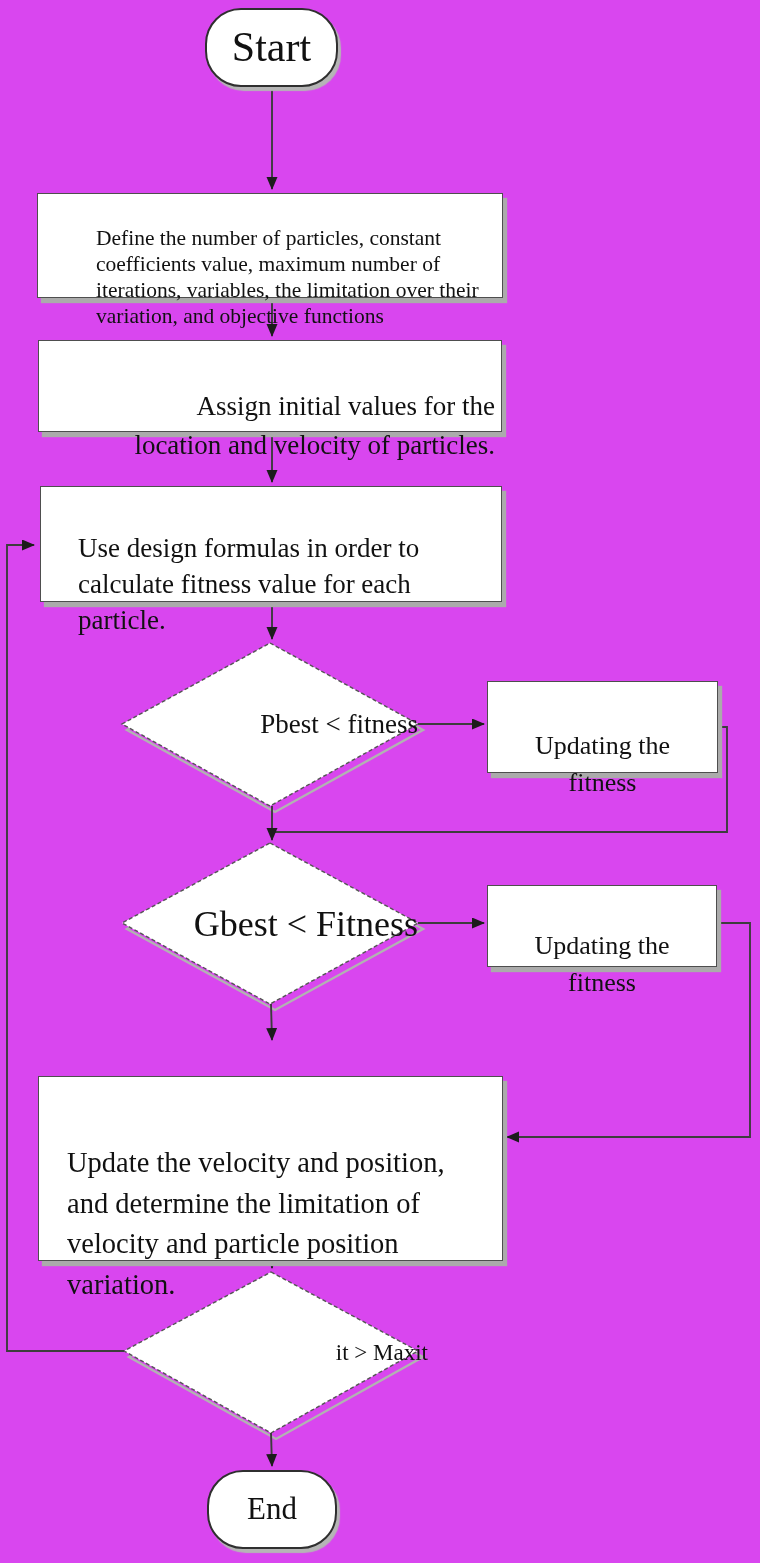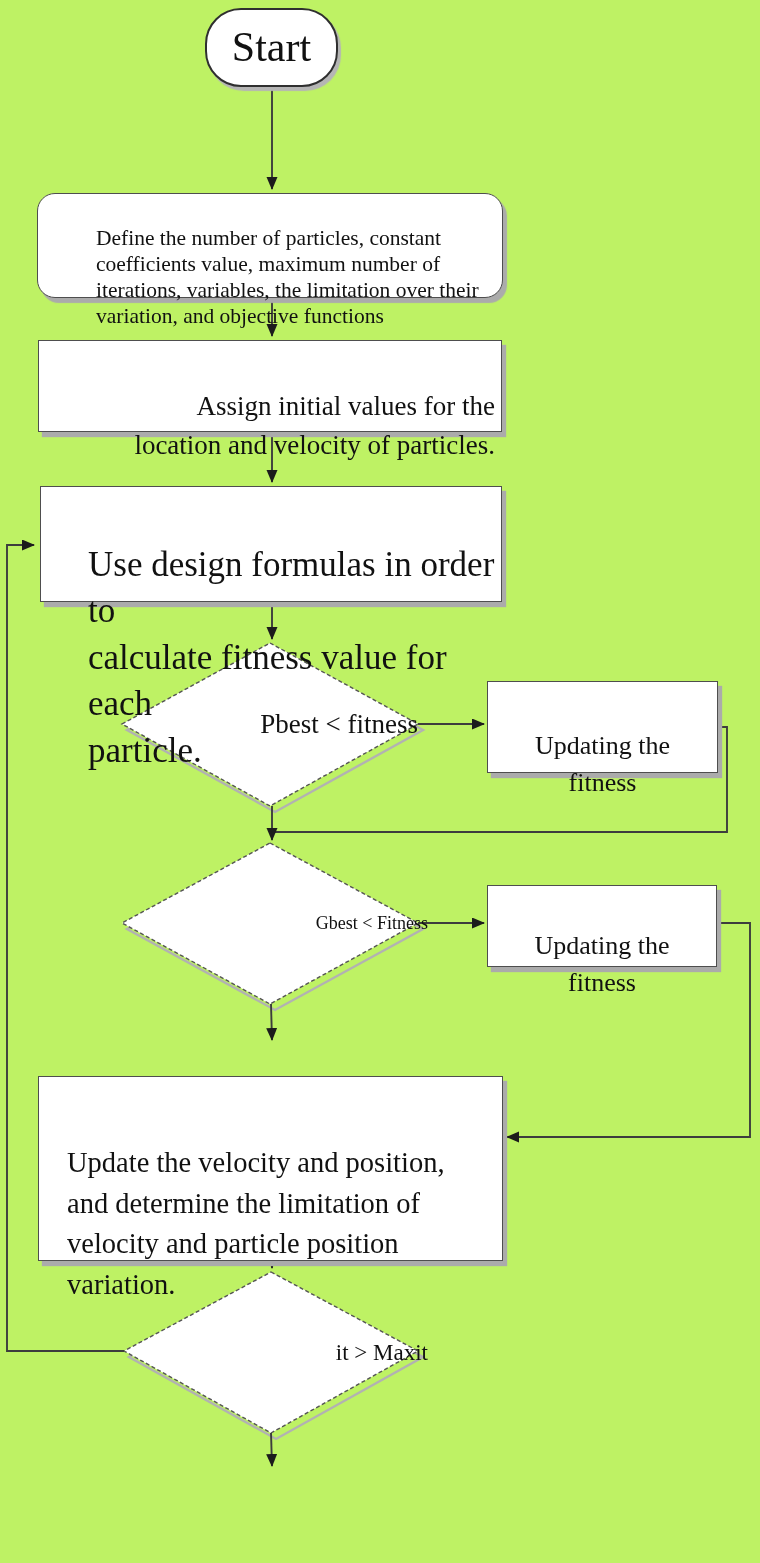--- a/index.html
+++ b/index.html
@@ -1,20 +1,20 @@
 <!DOCTYPE html>
 <html><head>
 <meta charset="utf-8">
 <style>
   html, body { margin: 0; padding: 0; background: #ffffff; }
   .canvas {
     position: relative;
     width: 760px;
     height: 1563px;
-    background: #bef264;
+    background: #d946ef;
     font-family: "Liberation Serif", "DejaVu Serif", serif;
     color: #111111;
     overflow: hidden;
   }
   svg.links { position: absolute; left: 0; top: 0; width: 760px; height: 1563px; }
 
   .node {
     position: absolute;
     box-sizing: border-box;
     background: #ffffff;
@@ -28,37 +28,37 @@
     border-radius: 36px;
     box-shadow: 3px 4px 1px 0 #b5b5b5;
     display: flex;
     align-items: center;
     justify-content: center;
     text-align: center;
   }
   .start-node { left: 205px; top: 8px;    width: 133px; height: 79px; font-size: 42px; }
   .end-node   { left: 207px; top: 1470px; width: 130px; height: 79px; font-size: 31px; }
 
-  .define-node  { left: 37px; top: 193px;  width: 466px; height: 105px; font-size: 21.5px; line-height: 1.21; padding: 5px 6px 0 58px; border-radius: 18px; }
+  .define-node  { left: 37px; top: 193px;  width: 466px; height: 105px; font-size: 21.5px; line-height: 1.21; padding: 5px 6px 0 58px; }
   .assign-node  { left: 38px; top: 340px;  width: 464px; height: 92px;  font-size: 27px; line-height: 1.42; padding: 8px 6px 0 25px; text-align: right; }
-  .fitness-node { left: 40px; top: 486px;  width: 462px; height: 116px; font-size: 35px; line-height: 1.33; padding: 8px 6px 0 47px; }
+  .fitness-node { left: 40px; top: 486px;  width: 462px; height: 116px; font-size: 27px; line-height: 1.33; padding: 8px 6px 0 37px; }
   .update-node  { left: 38px; top: 1044px; width: 465px; height: 185px; font-size: 28.5px; line-height: 1.42; padding: 26px 6px 0 28px; margin-top: 32px; }
   .updating1-node { left: 487px; top: 681px; width: 231px; height: 92px; font-size: 26px; line-height: 1.45; text-align: center; padding-top: 7px; }
   .updating2-node { left: 487px; top: 885px; width: 230px; height: 82px; font-size: 26px; line-height: 1.45; text-align: center; padding-top: 3px; }
 
   .dlabel {
     position: absolute;
     display: flex;
     align-items: center;
     justify-content: flex-end;
     text-align: center;
     white-space: pre-line;
   }
   .pbest-label { left: 122px; top: 643px;  width: 296px; height: 163px; font-size: 27px; }
-  .gbest-label { left: 132px; top: 843px;  width: 296px; height: 161px; font-size: 18px; }
+  .gbest-label { left: 122px; top: 843px;  width: 296px; height: 161px; font-size: 36px; }
   .maxit-label { left: 134px; top: 1272px; width: 294px; height: 161px; font-size: 23px; }
 </style>
 </head>
 <body>
 
 <div class="canvas">
 
   <svg class="links" viewBox="0 0 760 1563">
     <defs>
       <marker id="arrow" markerUnits="userSpaceOnUse" markerWidth="14" markerHeight="12" refX="12" refY="5.5" orient="auto">
@@ -139,14 +139,17 @@
   </div>
 
   <div class="dlabel gbest-label">
     <span>Gbest &lt; Fitness</span>
   </div>
 
   <div class="dlabel maxit-label">
     <span>it &gt; Maxit</span>
   </div>
 
+  <div class="node stadium end-node">
+    <span>End</span>
+  </div>
 
 </div>
 
 </body></html>

